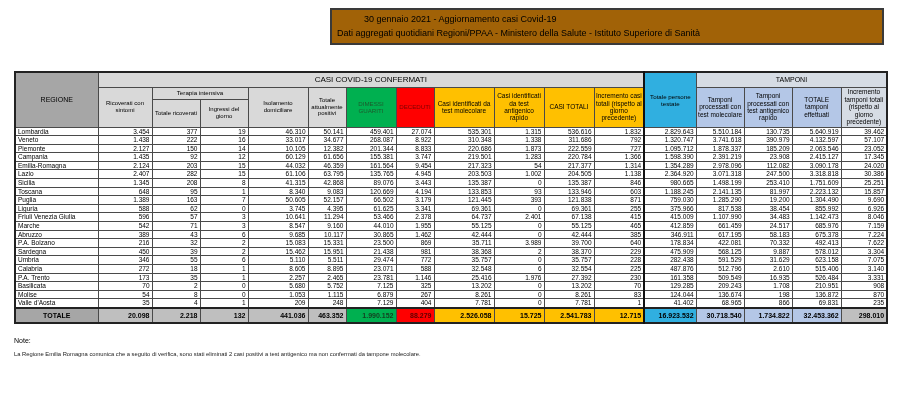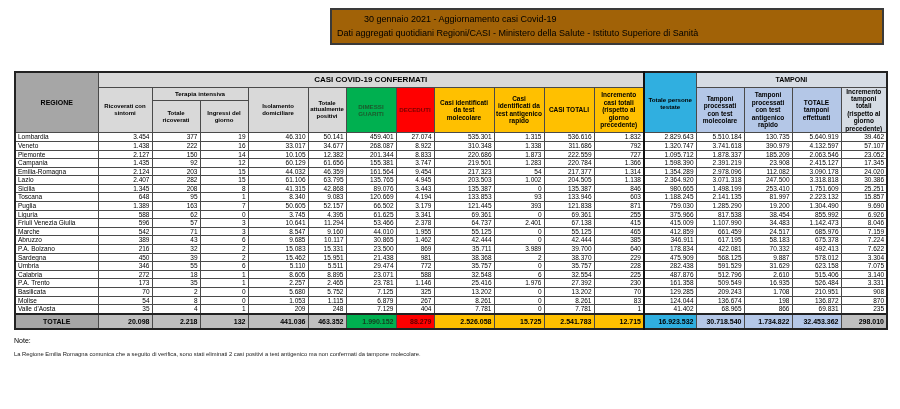--- a/index.html
+++ b/index.html
@@ -18,21 +18,21 @@
   .covid-table{
     position:absolute;left:14px;top:71px;width:872px;
     border-collapse:collapse;table-layout:fixed;
     font-size:6.5px;
   }
   .covid-table th,.covid-table td{
     border:1px solid #4a4a4a;box-sizing:border-box;
     overflow:hidden;white-space:nowrap;
   }
   .covid-table{border:2px solid #222;}
-  .covid-table th{font-weight:bold;text-align:center;padding:0 1px;white-space:normal;line-height:1.15;}
+  .covid-table th{font-weight:normal;text-align:center;padding:0 1px;white-space:normal;line-height:1.15;}
   
   .h-banner{height:15px;background:#d9d9d9;font-weight:bold;font-size:8px;}
   .h-regione{background:#a6a6a6;font-weight:bold;font-size:7px;}
   .h-sub{background:#d9d9d9;font-size:6px;height:30px;}
   .h-ti{background:#d9d9d9;font-size:6.2px;height:12px;}
   .h-green{background:#00b050;color:#1c5a2d;font-size:6.2px;}
   .h-red{background:#ff0000;color:#7e0000;font-size:6.2px;}
   .h-gold{background:#ffc000;color:#000;}
   .h-cyan{background:#30afe0;color:#000;font-size:6.2px;}
   .h-lblue{background:#b4c7e7;color:#000;}
@@ -54,21 +54,21 @@
   .thick-left{border-left:2px solid #111 !important;}
   
   .note-label{position:absolute;left:14px;top:337px;font-size:7px;}
   .note-text{position:absolute;left:14px;top:351px;font-size:5.8px;color:#1a1a1a;}
 </style>
 </head>
 <body>
 
 <div class="title-box">
   <div class="title-line1">30 gennaio 2021 - Aggiornamento casi Covid-19</div>
-  <div class="title-line2">Dati aggregati quotidiani Regioni/CASI - Ministero della Salute - Istituto Superiore di Sanità</div>
+  <div class="title-line2">Dati aggregati quotidiani Regioni/PPAA - Ministero della Salute - Istituto Superiore di Sanità</div>
 </div>
 
 <table class="covid-table">
   <colgroup>
     <col style="width:83px">
       <col style="width:54px">
       <col style="width:48px">
       <col style="width:48px">
     <col style="width:60px">
       <col style="width:38px">

